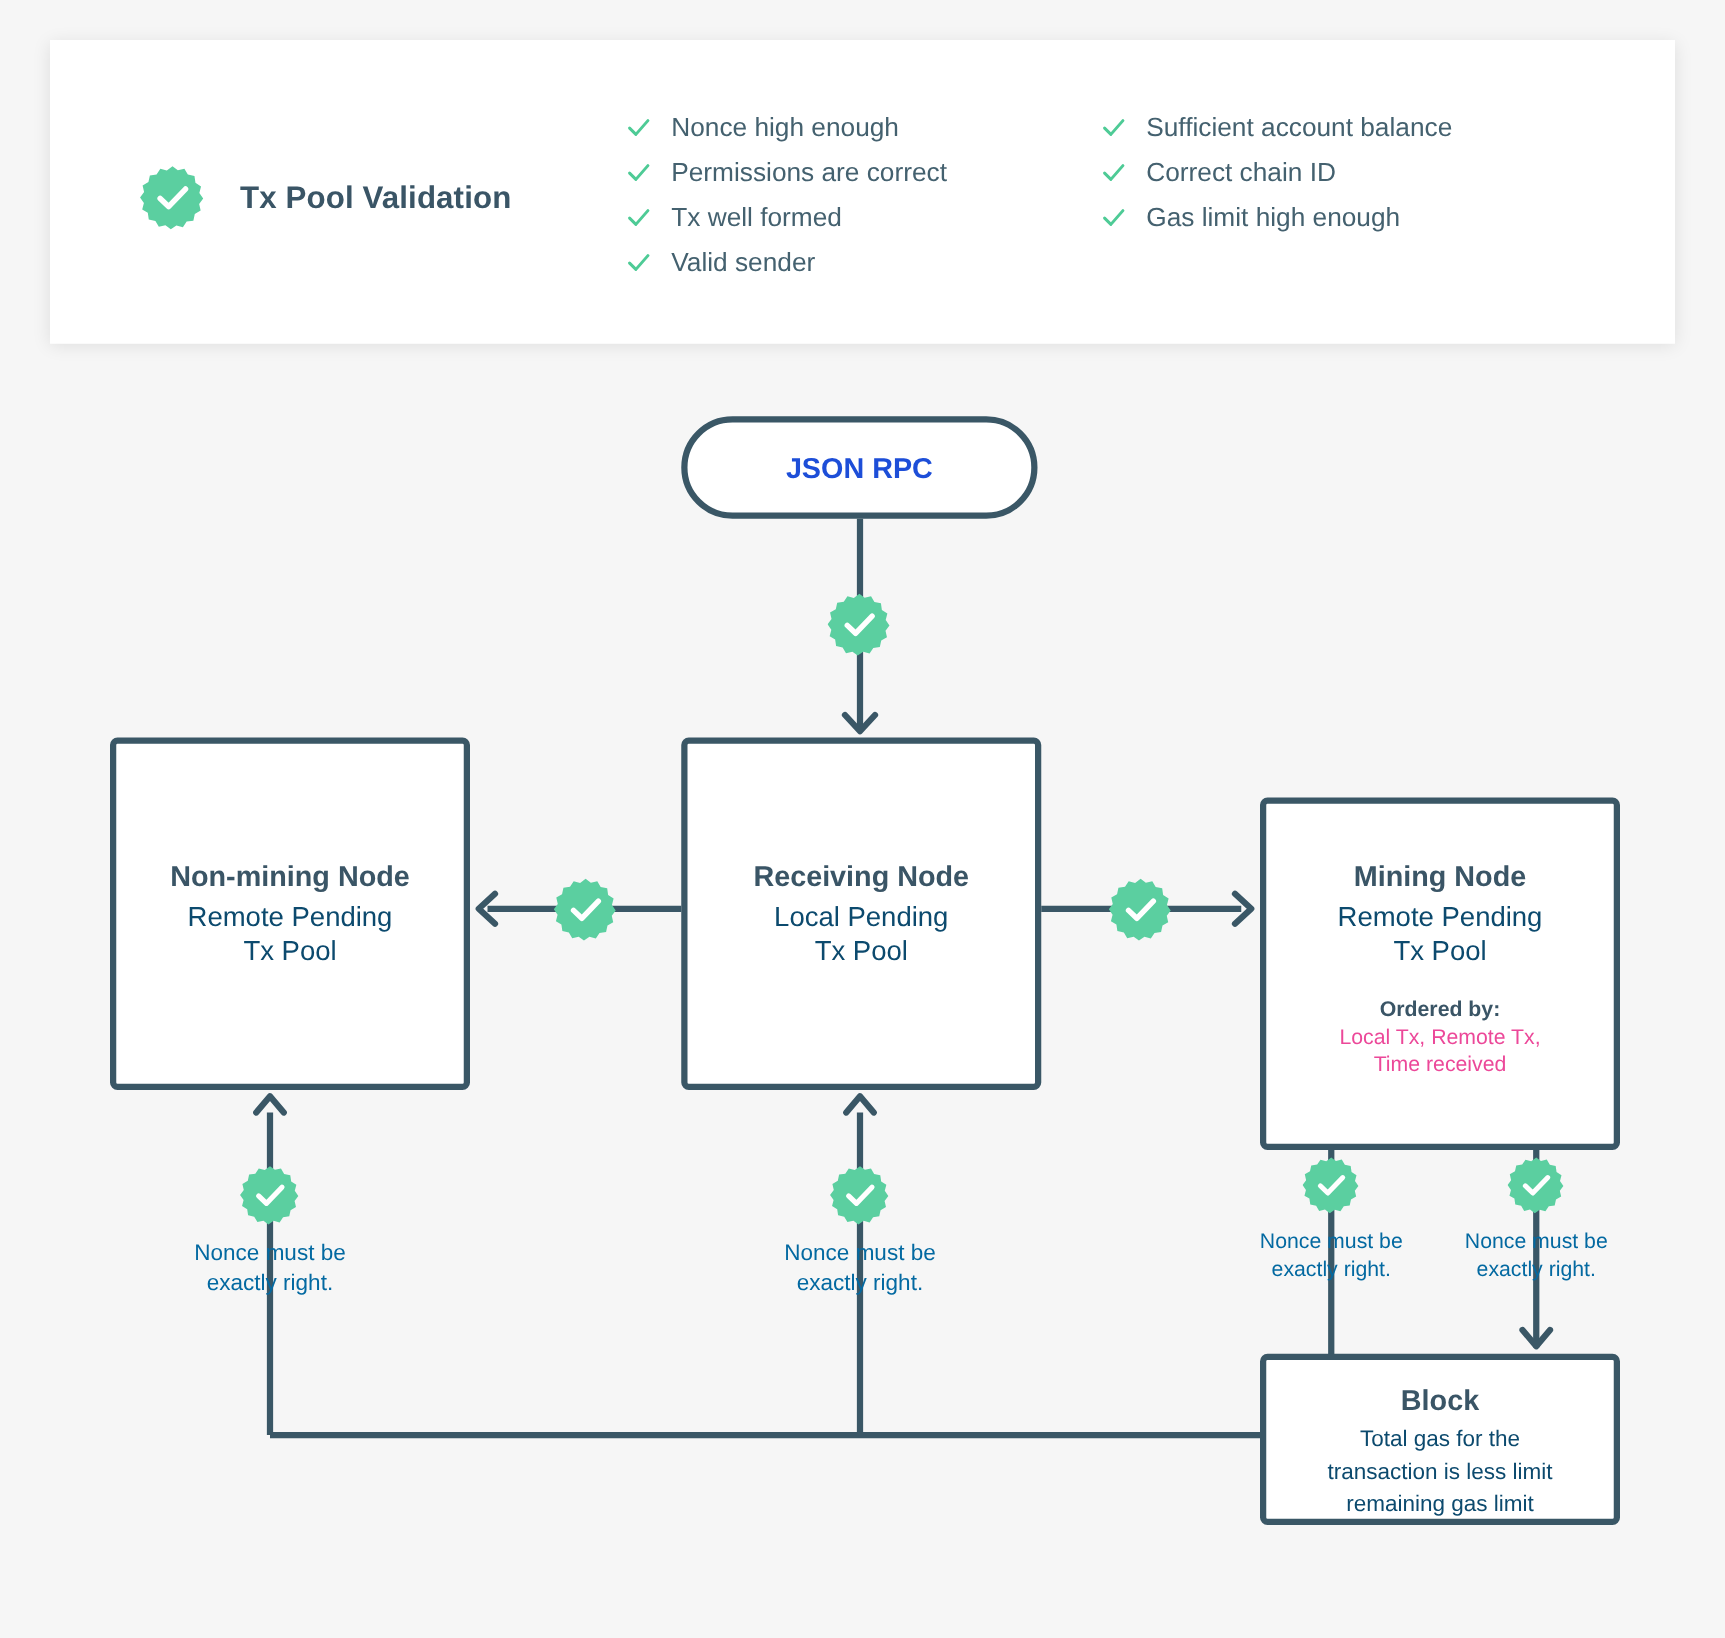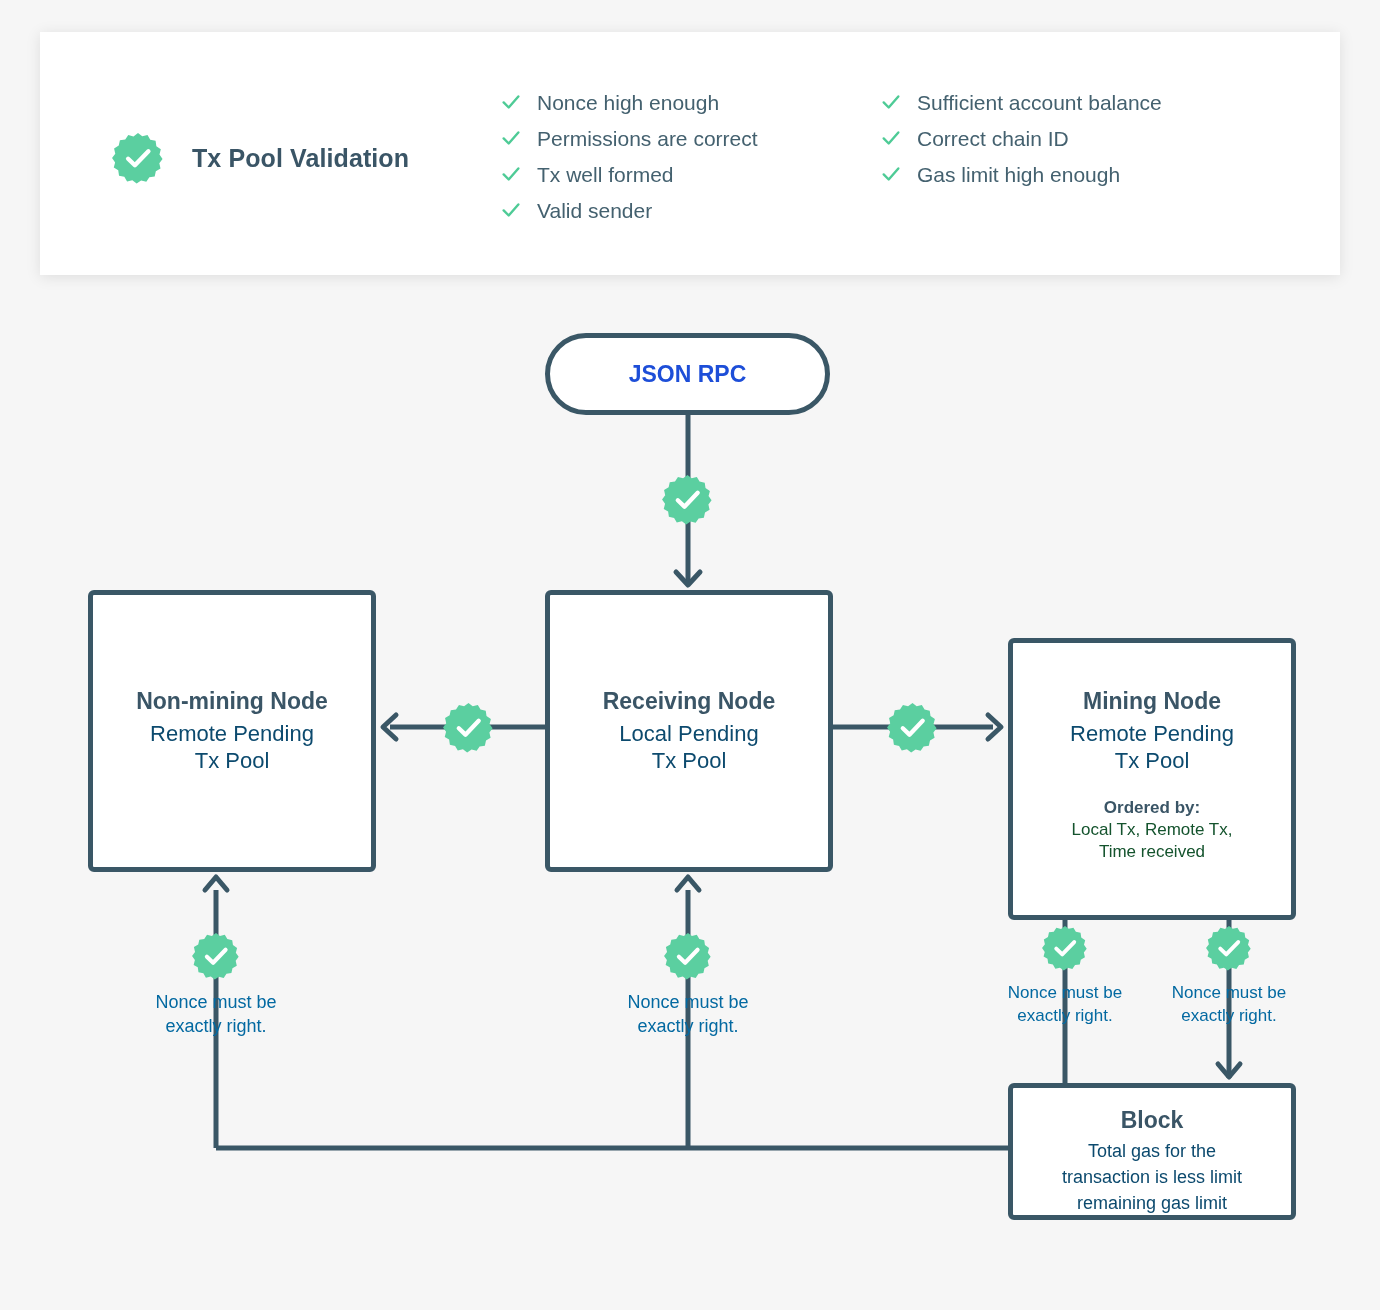--- a/index.html
+++ b/index.html
@@ -53,21 +53,21 @@
 
   .node{
     position:absolute;background:#ffffff;border:5px solid #3a5766;
     border-radius:6px;box-sizing:border-box;
     display:flex;flex-direction:column;justify-content:center;align-items:center;
     text-align:center;
   }
   .node .n-title{font-size:23px;font-weight:bold;color:#3a5566;line-height:1.25;}
   .node .n-sub{font-size:22px;color:#0c4a6e;line-height:1.25;margin-top:4px;}
   .node .n-ordered{font-size:17px;font-weight:bold;color:#3a5566;margin-top:22px;line-height:1.3;}
-  .node .n-detail{font-size:17px;color:#14532d;line-height:1.3;}
+  .node .n-detail{font-size:17px;color:#ec4899;line-height:1.3;}
 
   #node-nonmining{left:88px;top:590px;width:288px;height:282px;}
   #node-receiving{left:545px;top:590px;width:288px;height:282px;}
   #node-mining{left:1008px;top:620px;width:288px;height:282px;justify-content:flex-start;padding-top:44px;margin-top:18px;}
 
   #node-block{
     left:1008px;top:1083px;width:288px;height:137px;
     justify-content:space-between;padding-top:18px;
   }
   #node-block .n-title{font-size:23px;}

